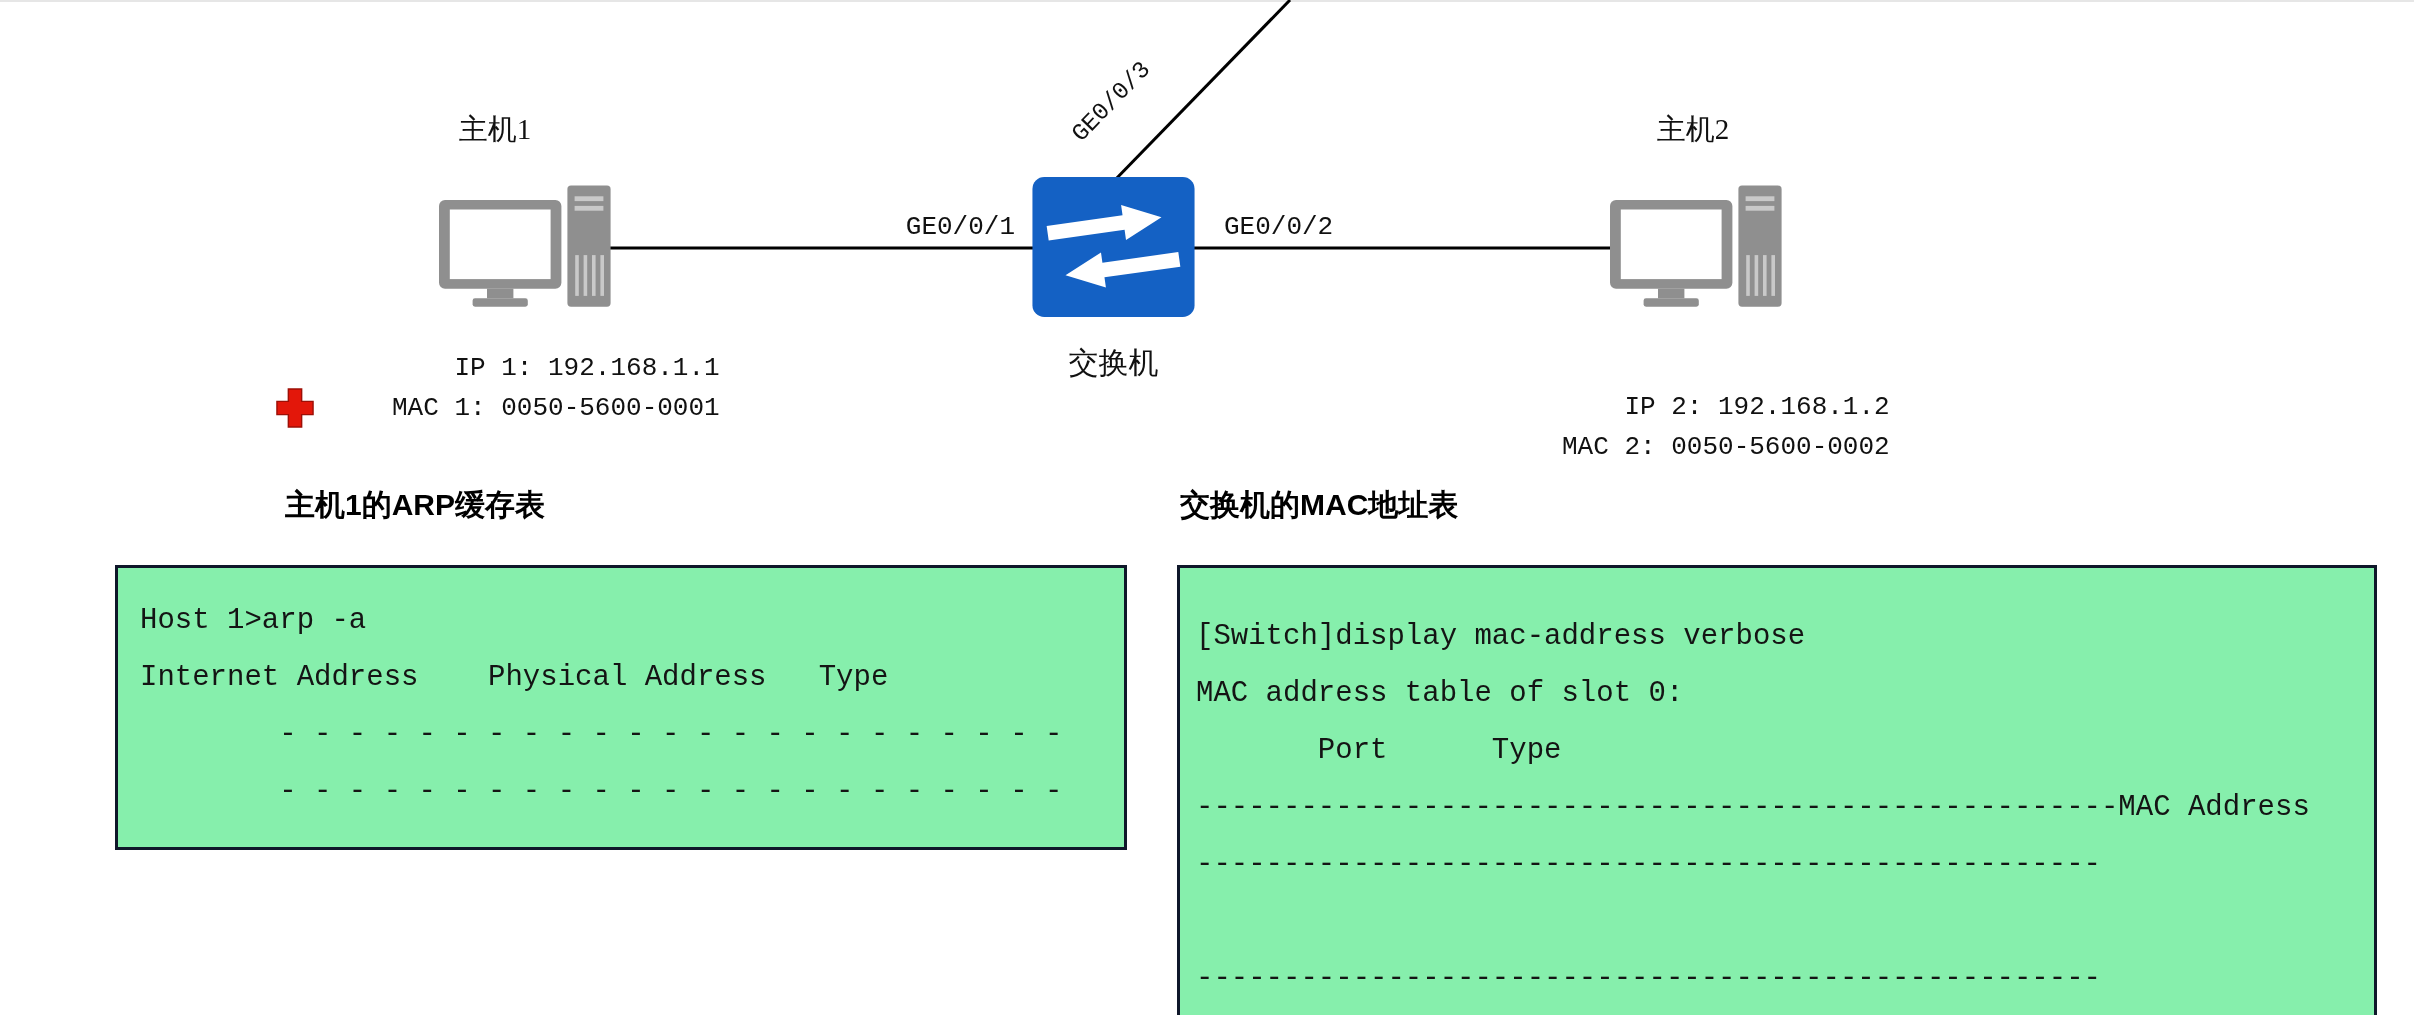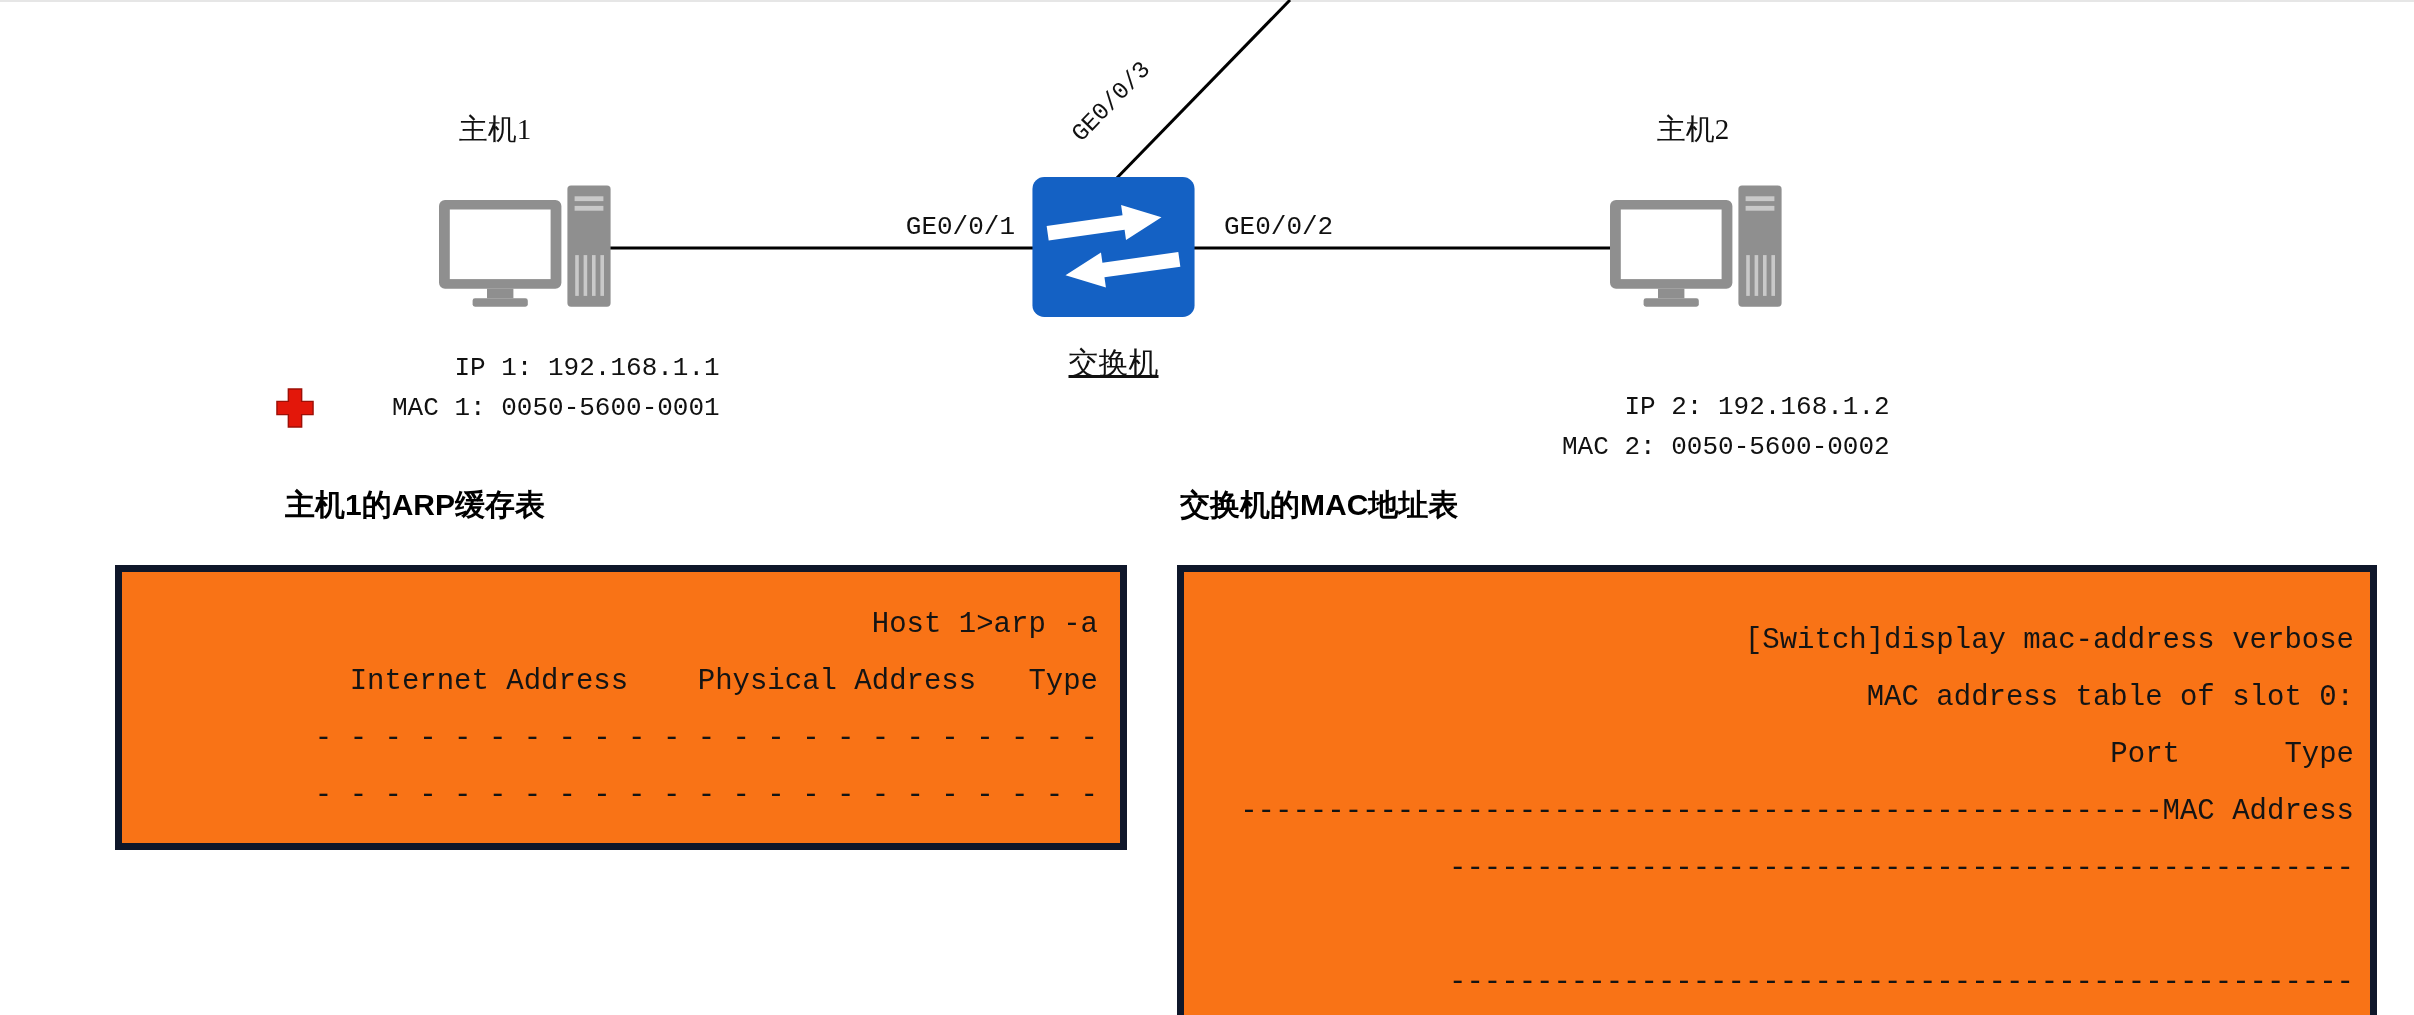--- a/index.html
+++ b/index.html
@@ -22,21 +22,21 @@
   .links-svg { position: absolute; left: 0; top: 0; width: 2414px; height: 440px; pointer-events: none; }
 
   .device-label {
     position: absolute;
     font: 29px/1.2 "Liberation Serif", serif;
     color: #111;
     text-align: center;
   }
   .host-label-1 { left: 400px; top: 112px; width: 190px; }
   .host-label-2 { left: 1598px; top: 112px; width: 190px; }
-  .switch-label { left: 1032px; top: 345px; width: 163px; font-size: 30px; text-decoration: underline; }
+  .switch-label { left: 1032px; top: 345px; width: 163px; font-size: 30px; }
 
   .host-icon { position: absolute; width: 180px; height: 133px; }
   .host-icon-1 { left: 439px; top: 182px; }
   .host-icon-2 { left: 1610px; top: 182px; }
   .switch-icon { position: absolute; left: 1032px; top: 177px; width: 163px; height: 140px; }
 
   .port-label {
     position: absolute;
     font: 26px/1.2 "Liberation Mono", "DejaVu Sans Mono", monospace;
     color: #111;
@@ -66,24 +66,23 @@
     position: absolute;
     font: bold 30px/1.2 "Liberation Sans", sans-serif;
     color: #000;
     white-space: pre;
   }
   .arp-title { left: 285px; top: 487px; }
   .mac-title { left: 1180px; top: 487px; }
 
   .panel-box {
     position: absolute;
-    background: #f97316;
-    border: 7px solid #0f172a;
+    background: #86efac;
+    border: 3px solid #0f172a;
     box-sizing: border-box;
-    text-align: right;
   }
   .arp-box { left: 115px; top: 565px; width: 1012px; height: 285px; padding: 24px 22px 0 22px; }
   .mac-box { left: 1177px; top: 565px; width: 1200px; height: 470px; padding: 40px 16px 0 16px; }
 
   .code-line {
     font: 29px/57px "Liberation Mono", "DejaVu Sans Mono", monospace;
     color: #141414;
     white-space: pre;
     min-height: 57px;
   }

